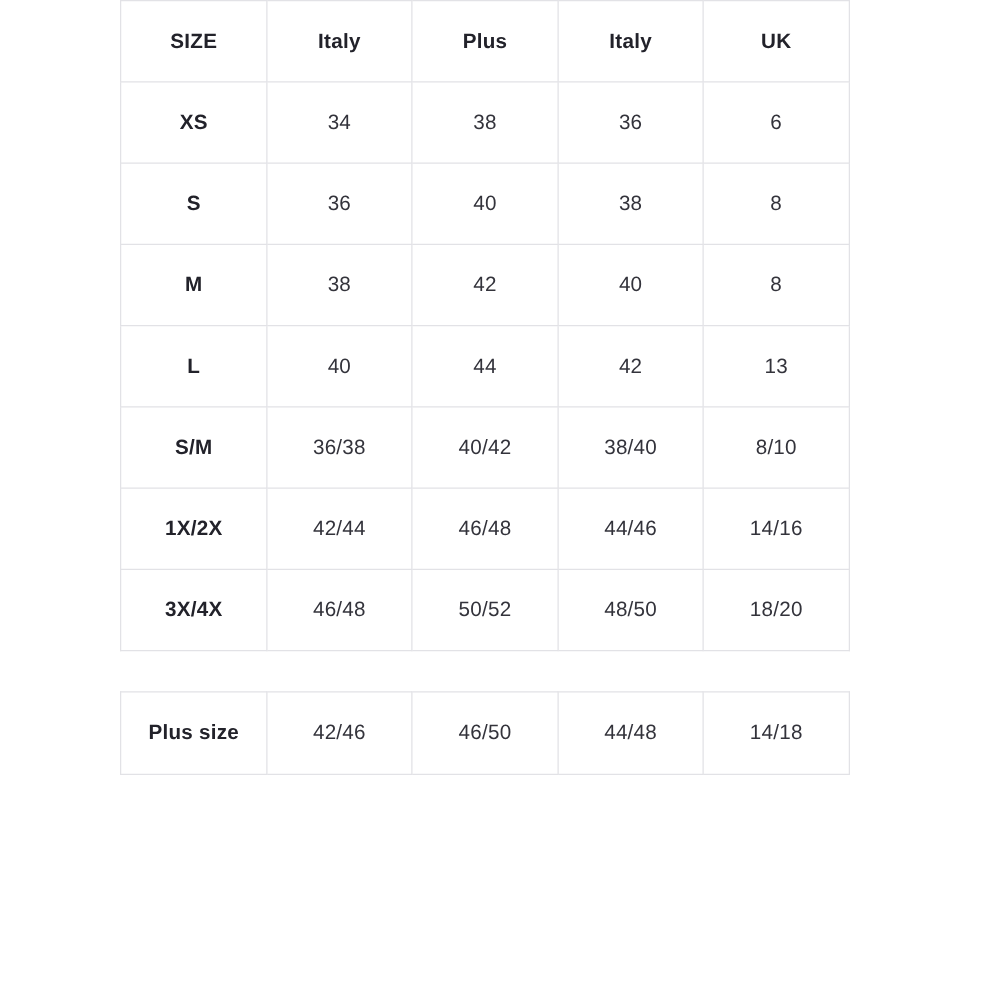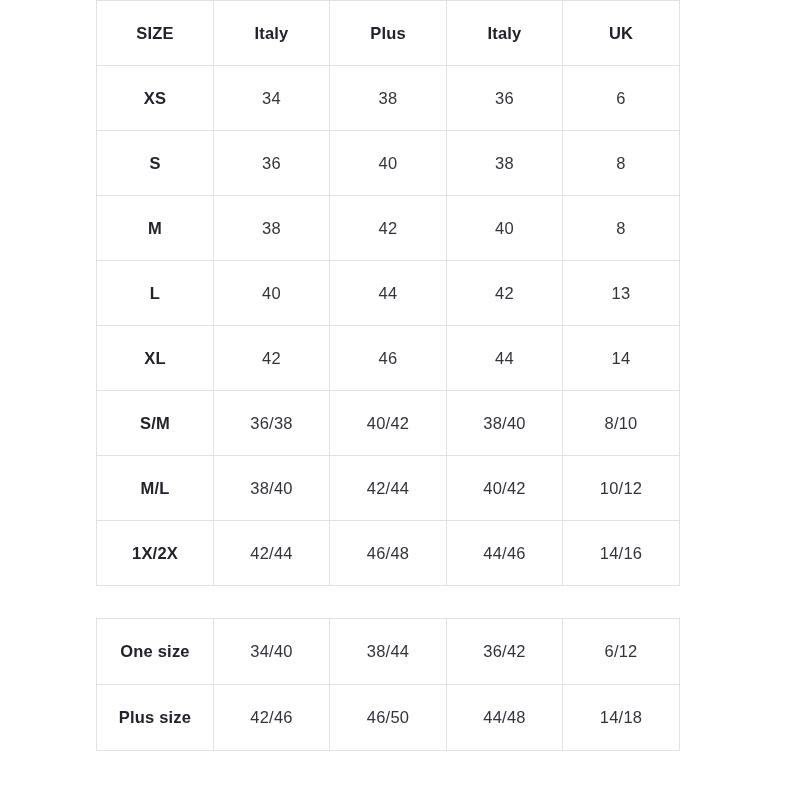--- a/index.html
+++ b/index.html
@@ -107,74 +107,60 @@
       </tr>
 
       <tr>
         <td class="label">L</td>
         <td>40</td>
         <td>44</td>
         <td>42</td>
         <td>13</td>
       </tr>
 
-      <tr>
-        <td class="label">XL</td>
-        <td>42</td>
-        <td>46</td>
-        <td>44</td>
-        <td>14</td>
-      </tr>
 
       <tr>
         <td class="label">S/M</td>
         <td>36/38</td>
         <td>40/42</td>
         <td>38/40</td>
         <td>8/10</td>
       </tr>
 
-      <tr>
-        <td class="label">M/L</td>
-        <td>38/40</td>
-        <td>42/44</td>
-        <td>40/42</td>
-        <td>10/12</td>
-      </tr>
 
       <tr>
         <td class="label">1X/2X</td>
         <td>42/44</td>
         <td>46/48</td>
         <td>44/46</td>
         <td>14/16</td>
       </tr>
 
+      <tr>
+        <td class="label">3X/4X</td>
+        <td>46/48</td>
+        <td>50/52</td>
+        <td>48/50</td>
+        <td>18/20</td>
+      </tr>
     </tbody>
   </table>
 
   <div class="spacer"></div>
 
   <table class="size-table second">
     <colgroup>
       <col class="c0">
         <col class="c1">
         <col class="c2">
         <col class="c3">
         <col class="c4">
     </colgroup>
     <tbody>
       <tr>
-        <td class="label">One size</td>
-        <td>34/40</td>
-        <td>38/44</td>
-        <td>36/42</td>
-        <td>6/12</td>
-      </tr>
-      <tr>
         <td class="label">Plus size</td>
         <td>42/46</td>
         <td>46/50</td>
         <td>44/48</td>
         <td>14/18</td>
       </tr>
     </tbody>
   </table>
 
 </div>

